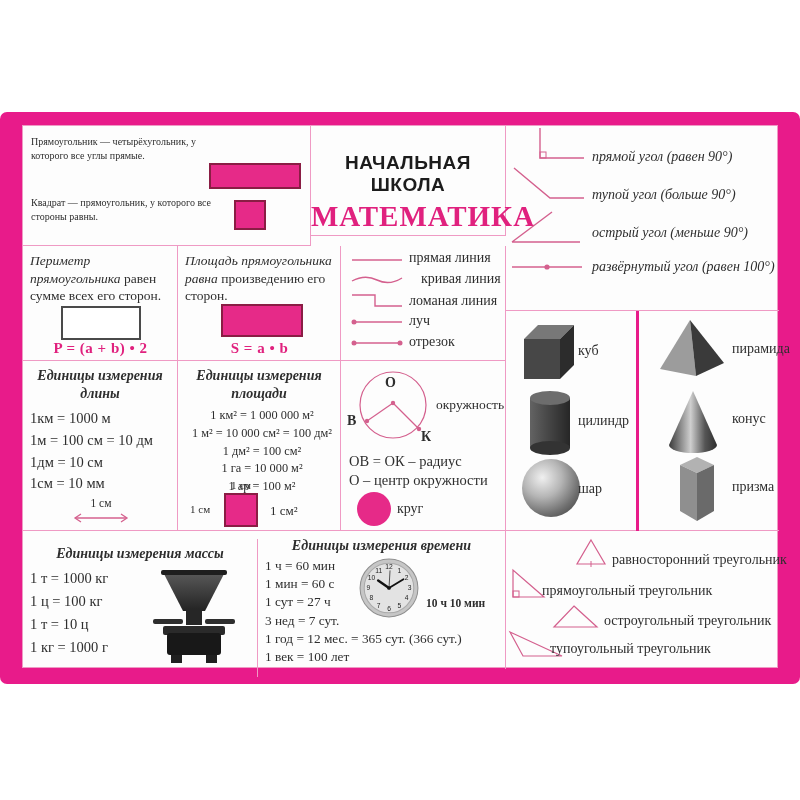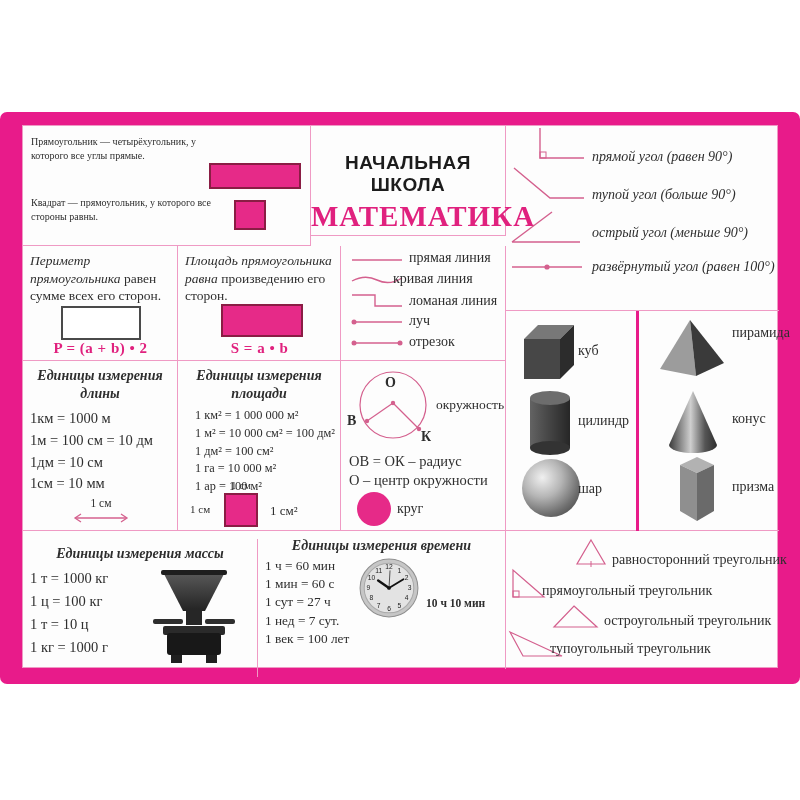--- a/index.html
+++ b/index.html
@@ -130,21 +130,21 @@
             <line x1="3" y1="10" x2="53" y2="10" stroke="#d4608e" stroke-width="1.4"></line>
           </svg>
       </div>
       <div class="abs rowlab nw" style="left:68px;top:4px;">прямая линия</div>
 
       <div class="abs" style="left:8px;top:25px;">
         <svg width="56" height="18" viewBox="0 0 56 18">
             <path d="M3,10 Q16,3 28,9 T53,7" fill="none" stroke="#d4608e" stroke-width="1.4"></path>
           </svg>
       </div>
-      <div class="abs rowlab nw" style="left:52px;top:25px;">кривая линия</div>
+      <div class="abs rowlab nw" style="left:80px;top:25px;">кривая линия</div>
 
       <div class="abs" style="left:8px;top:45px;">
         <svg width="56" height="22" viewBox="0 0 56 22">
             <polyline points="3,4 26,4 26,15 53,15" fill="none" stroke="#d4608e" stroke-width="1.4"></polyline>
           </svg>
       </div>
       <div class="abs rowlab nw" style="left:68px;top:47px;">ломаная линия</div>
 
       <div class="abs" style="left:8px;top:69px;">
         <svg width="56" height="14" viewBox="0 0 56 14">
@@ -176,21 +176,21 @@
       <div class="abs" style="left:48px;top:151px;">
         <svg width="60" height="12" viewBox="0 0 60 12">
             <line x1="5" y1="6" x2="55" y2="6" stroke="#d4608e" stroke-width="1.3"></line>
             <path d="M10,2 L4,6 L10,10 M50,2 L56,6 L50,10" fill="none" stroke="#d4608e" stroke-width="1.3"></path>
           </svg>
       </div>
     </div>
 
     <div class="sec bR bB" style="left:155px;top:235px;width:163px;height:170px;">
       <div class="uhead" style="margin:6px 12px 0;">Единицы измерения площади</div>
-      <div style="margin:5px 0 0 17px;font-size:12.3px;line-height:1.45;">
+      <div style="margin:5px 0 0 6px;font-size:12.3px;line-height:1.45;text-align:center;">
         <div class="nw">1 км² = 1 000 000 м²</div>
         <div class="nw">1 м² = 10 000 см² = 100 дм²</div>
         <div class="nw">1 дм² = 100 см²</div>
         <div class="nw">1 га = 10 000 м²</div>
         <div class="nw">1 ар = 100 м²</div>
       </div>
       <div class="abs" style="left:46px;top:118px;width:34px;text-align:center;font-size:11px;">1 см</div>
       <div class="abs pinkfill" style="left:46px;top:132px;width:34px;height:34px;"></div>
       <div class="abs nw" style="left:12px;top:142px;font-size:11px;">1 см</div>
       <div class="abs nw" style="left:92px;top:142px;font-size:13px;">1 см²</div>
@@ -228,21 +228,21 @@
         </svg>
       </div>
       <div class="abs rowlab" style="left:72px;top:32px;">куб</div>
 
       <div class="abs" style="left:150px;top:6px;">
         <svg width="74" height="64" viewBox="0 0 74 64">
           <polygon points="34,3 4,52 40,59" fill="#9c9c9c"></polygon>
           <polygon points="34,3 40,59 68,46" fill="#3a3a3a"></polygon>
         </svg>
       </div>
-      <div class="abs rowlab" style="left:226px;top:14px;">пирамида</div>
+      <div class="abs rowlab" style="left:226px;top:30px;">пирамида</div>
 
       <div class="abs" style="left:20px;top:76px;">
         <svg width="48" height="70" viewBox="0 0 48 70">
           <rect x="4" y="11" width="40" height="50" fill="url(#cylGrad)"></rect>
           <ellipse cx="24" cy="61" rx="20" ry="7" fill="#333"></ellipse>
           <ellipse cx="24" cy="11" rx="20" ry="7" fill="#6d6d6d"></ellipse>
         </svg>
       </div>
       <div class="abs rowlab" style="left:72px;top:102px;">цилиндр</div>
 
@@ -292,21 +292,22 @@
         </svg>
       </div>
     </div>
 
     <div class="sec bR" style="left:235px;top:405px;width:248px;height:138px;">
       <div class="uhead nw" style="margin-top:6px;">Единицы измерения времени</div>
       <div style="margin:2px 0 0 7px;font-size:13.3px;line-height:1.38;">
         <div class="nw">1 ч = 60 мин</div>
         <div class="nw">1 мин = 60 с</div>
         <div class="nw">1 сут = 27 ч</div>
-        <div class="nw">1 нед = 7 сут.</div>
+        <div class="nw">3 нед = 7 сут.</div>
+        <div class="nw">1 год = 12 мес. = 365 сут. (366 сут.)</div>
         <div class="nw">1 век = 100 лет</div>
       </div>
       <div class="abs" style="left:100px;top:26px;">
         <svg width="62" height="62" viewBox="0 0 60 60">
           <circle cx="30" cy="30" r="28" fill="#c6c6c6" stroke="#8f8f8f" stroke-width="1"></circle>
           <circle cx="30" cy="30" r="24" fill="#e3e3e3" stroke="#aaa" stroke-width="1"></circle>
           <g font-family="Liberation Sans, sans-serif" font-size="6.5" fill="#222" text-anchor="middle">
             <text x="30" y="12">12</text>
               <text x="40" y="15">1</text>
               <text x="47" y="22">2</text>

